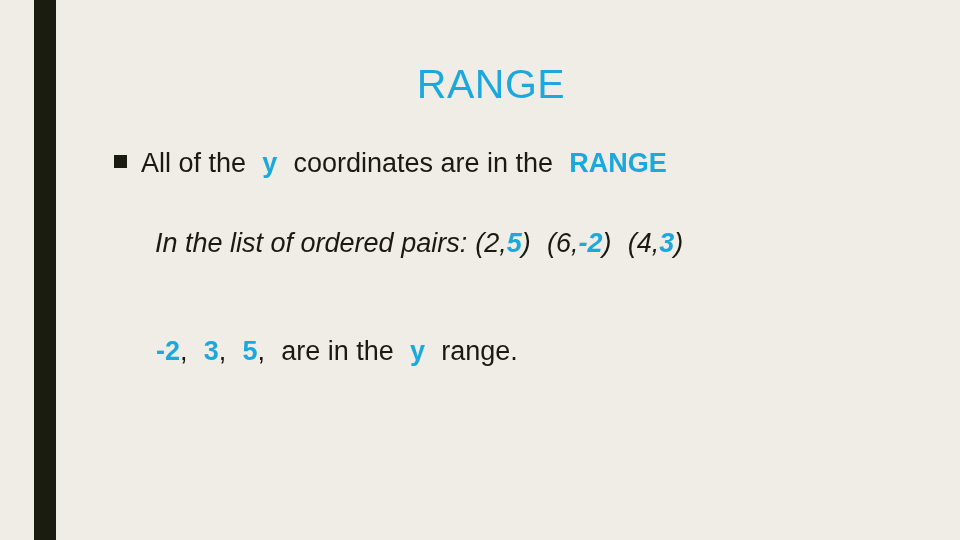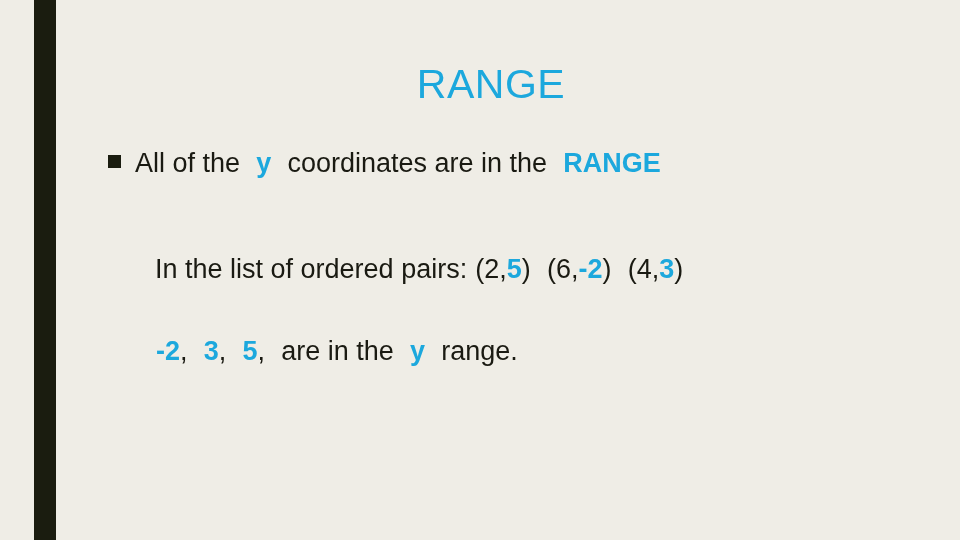--- a/index.html
+++ b/index.html
@@ -51,40 +51,41 @@
     width: 960px;
   }
   .body-line {
     color: #1A1A12;
     font-size: 27px;
     line-height: 34px;
     white-space: nowrap;
   }
   #bullet-line-1 {
     position: absolute;
-    left: 108px;
+    left: 114px;
     top: 6px;
     display: flex;
     align-items: baseline;
     text-align: right;
   }
   #bullet-marker {
     display: inline-block;
     width: 13px;
     height: 13px;
     background: #1A1C0F;
     margin-right: 14px;
     position: relative;
     top: -4px;
     flex: 0 0 auto;
   }
   #line-2 {
     position: absolute;
     left: 155px;
-    top: 112px;
+    top: 86px;
+    font-style: italic;
   }
   #line-3 {
     position: absolute;
     left: 156px;
     top: 194px;
   }
   .accent-bold {
     color: #1CA8DD;
     font-weight: bold;
   }

